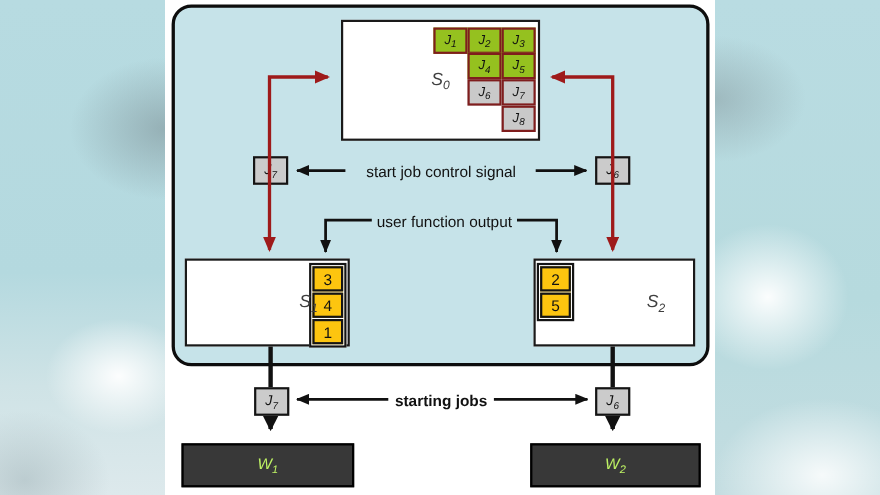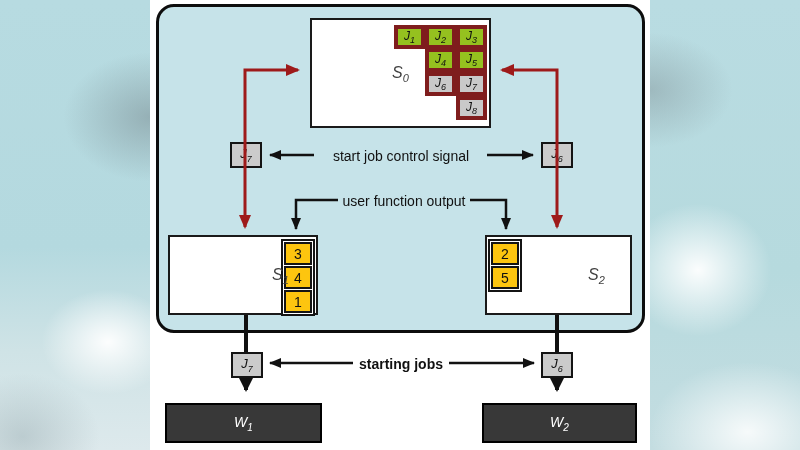--- a/index.html
+++ b/index.html
@@ -23,42 +23,42 @@
   .panel{position:absolute;left:156px;top:4px;width:489px;height:329px;background:#c6e3e9;
          border:3px solid #0d0d0d;border-radius:18px;box-sizing:border-box;z-index:1;}
 
   svg.layer{position:absolute;left:0;top:0;z-index:2;}
   svg.layer-red{z-index:4;}
 
   .box{position:absolute;background:#ffffff;border:2px solid #1a1a1a;box-sizing:border-box;z-index:3;}
   .slabel{position:absolute;color:#3f3f3f;font-size:16px;font-style:italic;z-index:5;}
   .slabel sub{font-size:11px;}
 
-  .tile{position:absolute;width:31px;height:24px;border:4px solid #7f1d1d;box-sizing:border-box;
+  .tile{position:absolute;width:31px;height:24px;border:2px solid #7f1d1d;box-sizing:border-box;
         display:flex;align-items:center;justify-content:center;font-size:12px;font-style:italic;
         color:#111;z-index:3;}
   .tile sub{font-size:9px;margin-top:4px;}
   .tile-green{background:#95c11f;}
   .tile-gray{background:#c9c9c9;}
 
   .jbox{position:absolute;width:32px;height:26px;background:#cbcbcb;border:2px solid #141414;
         box-sizing:border-box;display:flex;align-items:center;justify-content:center;z-index:3;}
   .jbox .lbl{position:relative;z-index:5;font-size:13px;font-style:italic;color:#111;}
   .jbox .lbl sub{font-size:9px;}
 
   .queue{position:absolute;background:#ffffff;border:2px solid #141414;box-sizing:border-box;
          padding:1px;z-index:3;}
   .qtile{width:28px;height:23px;background:#fdc50f;border:2px solid #141414;box-sizing:border-box;
          display:flex;align-items:center;justify-content:center;font-size:14px;color:#111;
          margin-bottom:1px;}
   .qtile:last-child{margin-bottom:0;}
 
   .worker{position:absolute;height:40px;background:#383838;border:2px solid #000;box-sizing:border-box;
           display:flex;align-items:center;justify-content:center;z-index:3;}
-  .worker .lbl{color:#ffffff;font-size:14px;font-style:italic;}
+  .worker .lbl{color:#bef264;font-size:14px;font-style:italic;}
   .worker .lbl sub{font-size:10px;}
 
   .ann{position:absolute;transform:translate(-50%,-50%);font-size:14px;color:#111;
        white-space:nowrap;z-index:5;}
 </style>
 </head>
 <body>
 
 <div id="stage">
   <div class="band band-left"></div>

